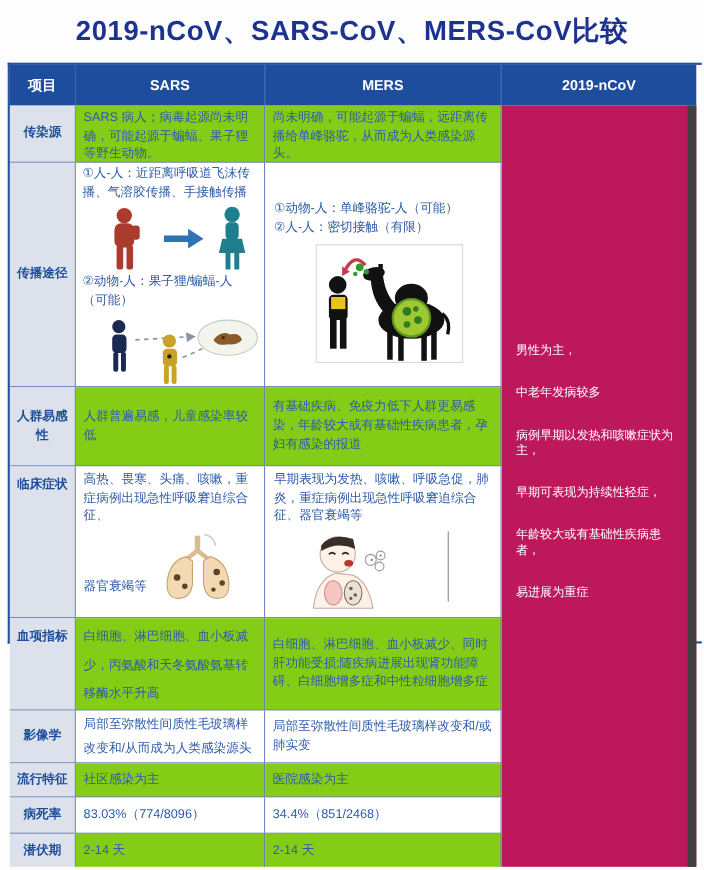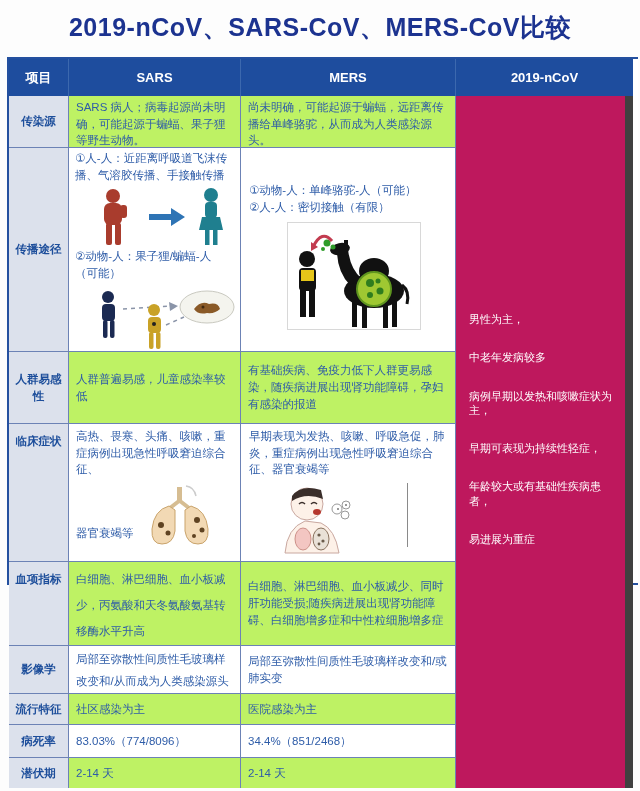--- a/index.html
+++ b/index.html
@@ -27,21 +27,21 @@
   .cell{
     box-sizing:border-box;border-right:1px solid #6c82b5;border-bottom:1px solid #6c82b5;
     color:#2e5ca8;font-size:11.5px;line-height:1.45;overflow:hidden;
   }
   .lab{
     background:#dce1ec;color:#1d4e9b;font-weight:bold;font-size:11.5px;
     display:flex;align-items:center;justify-content:center;text-align:center;
     padding:0 2px;
   }
   .lab.topalign{align-items:flex-start;padding-top:9px;}
-  .stripe{background:#bef264;}
+  .stripe{background:#84cc16;}
   .white{background:#ffffff;}
   .pad{padding:3px 7px;}
   .vc{display:flex;align-items:center;}
   .lastrow{border-bottom:none;}
   .cell p{margin:0;}
   
   .ncov{
     grid-column:4;grid-row:2 / span 9;
     background:#be185d;border-right:8px solid #404040;box-sizing:border-box;
     color:#fff;font-size:11px;padding:216px 4px 0 13px;line-height:1.3;
@@ -178,21 +178,21 @@
           <polygon points="23,28 23,19 30,24" fill="#c23b4f"></polygon>
         </svg>
       </div>
     </div>
 
     <div class="cell lab">人群易感性</div>
     <div class="cell stripe pad vc">
         <p>人群普遍易感，儿童感染率较低</p>
       </div>
     <div class="cell stripe pad vc">
-        <p>有基础疾病、免疫力低下人群更易感染，随疾病进展出现肾功能障碍，孕妇有感染的报道</p>
+        <p>有基础疾病、免疫力低下人群更易感染，年龄较大或有基础性疾病患者，孕妇有感染的报道</p>
       </div>
 
     <div class="cell lab topalign">临床症状</div>
     <div class="cell white symp-sars">
       <p>高热、畏寒、头痛、咳嗽，重症病例出现急性呼吸窘迫综合征、</p>
       <div class="symp-row">
         <span class="organ">器官衰竭等</span>
         <svg width="84" height="66" viewBox="0 0 84 66">
           <path d="M48 2 q8 1 10 10" stroke="#cccccc" stroke-width="1.5" fill="none"></path>
           <rect x="39" y="3" width="5" height="15" fill="#d6bd92"></rect>

